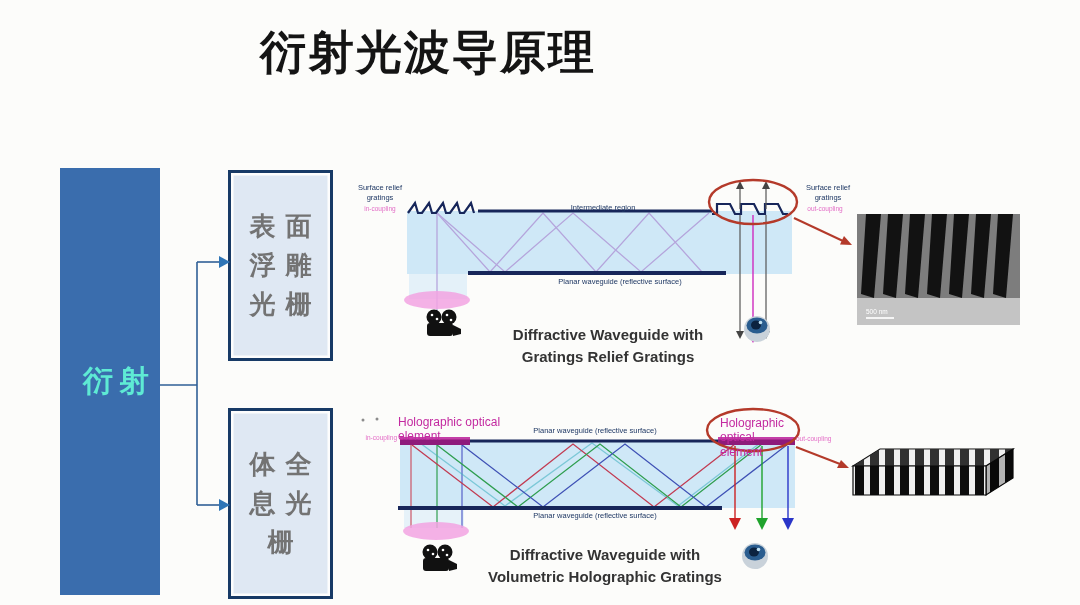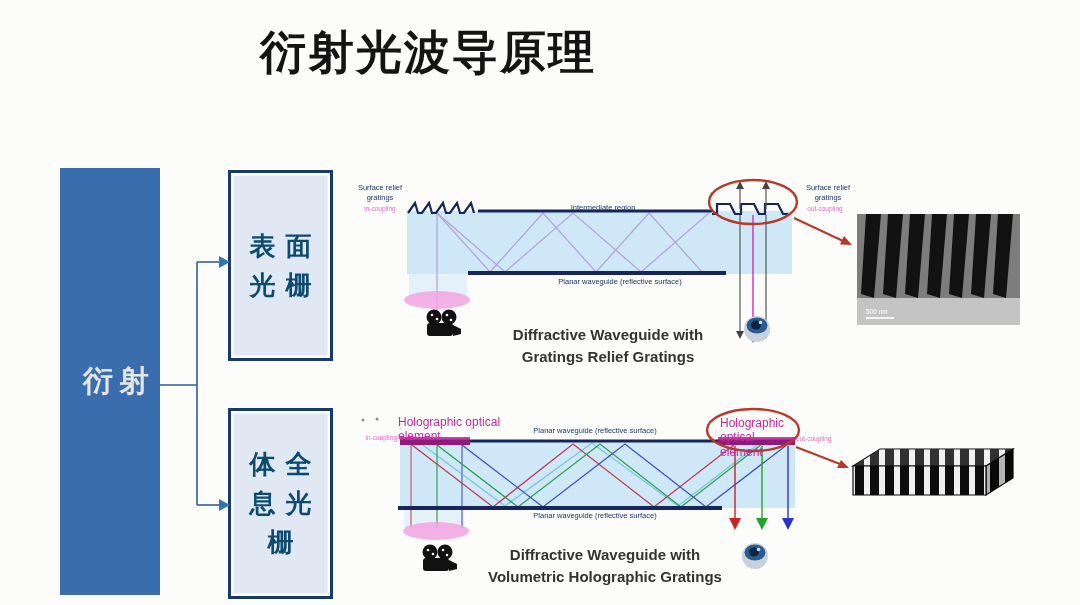--- a/index.html
+++ b/index.html
@@ -4,27 +4,27 @@
 <style>
   html,body{margin:0;padding:0;background:#e8e8e8;}
   #slide{position:relative;width:1080px;height:605px;background:#fcfcfa;overflow:hidden;
          font-family:"Liberation Sans",sans-serif;}
   .abs{position:absolute;}
   #title{left:0;top:22px;width:856px;text-align:center;font-size:46px;font-weight:800;
          color:#141414;letter-spacing:2px;font-family:"DejaVu Sans",sans-serif;}
   
   #root-box{left:60px;top:168px;width:100px;height:427px;background:#3a6dad;
             display:flex;align-items:center;justify-content:center;}
-  #root-box span{color:#e5e5e5;font-size:30px;font-weight:700;letter-spacing:6px;margin-left:18px;}
+  #root-box span{color:#5eead4;font-size:30px;font-weight:700;letter-spacing:6px;margin-left:18px;}
   .branch-box{left:228px;width:99px;border:3px solid #173a66;background:#dfe8f3;
               box-shadow:inset 0 0 0 2.5px #fdfdfd;display:flex;flex-direction:column;
               align-items:center;justify-content:center;}
   #branch-top{top:170px;height:185px;}
   #branch-bottom{top:408px;height:185px;}
-  .branch-box .ln{font-size:26px;font-weight:700;color:#0c4a6e;letter-spacing:10px;
+  .branch-box .ln{font-size:26px;font-weight:700;color:#737373;letter-spacing:10px;
                   margin-left:10px;line-height:1.5;font-family:Liberation Sans, sans-serif;}
   
   .lbl{position:absolute;font-size:7.5px;color:#1f3864;line-height:1.3;text-align:center;}
   .pink{color:#e36cc6;font-size:6.5px;}
   .magenta{color:#c32aa0;font-size:12px;line-height:1.2;text-align:left;}
   .caption{position:absolute;text-align:center;font-size:15px;font-weight:600;color:#333;
            line-height:1.45;font-family:"Liberation Sans",sans-serif;}
   svg{position:absolute;left:0;top:0;}
 </style>
 </head>
@@ -32,20 +32,21 @@
 
 <div id="slide">
 
   <div class="abs" id="title">衍射光波导原理</div>
 
   <div class="abs" id="root-box">
     <span>衍射</span>
   </div>
   <div class="abs branch-box" id="branch-top">
     <span class="ln">表面</span>
+    <span class="ln">浮雕</span>
     <span class="ln">光栅</span>
   </div>
   <div class="abs branch-box" id="branch-bottom">
     <span class="ln">体全</span>
     <span class="ln">息光</span>
     <span class="ln">栅</span>
   </div>
 
   <svg width="1080" height="605" viewBox="0 0 1080 605">
     <defs>

